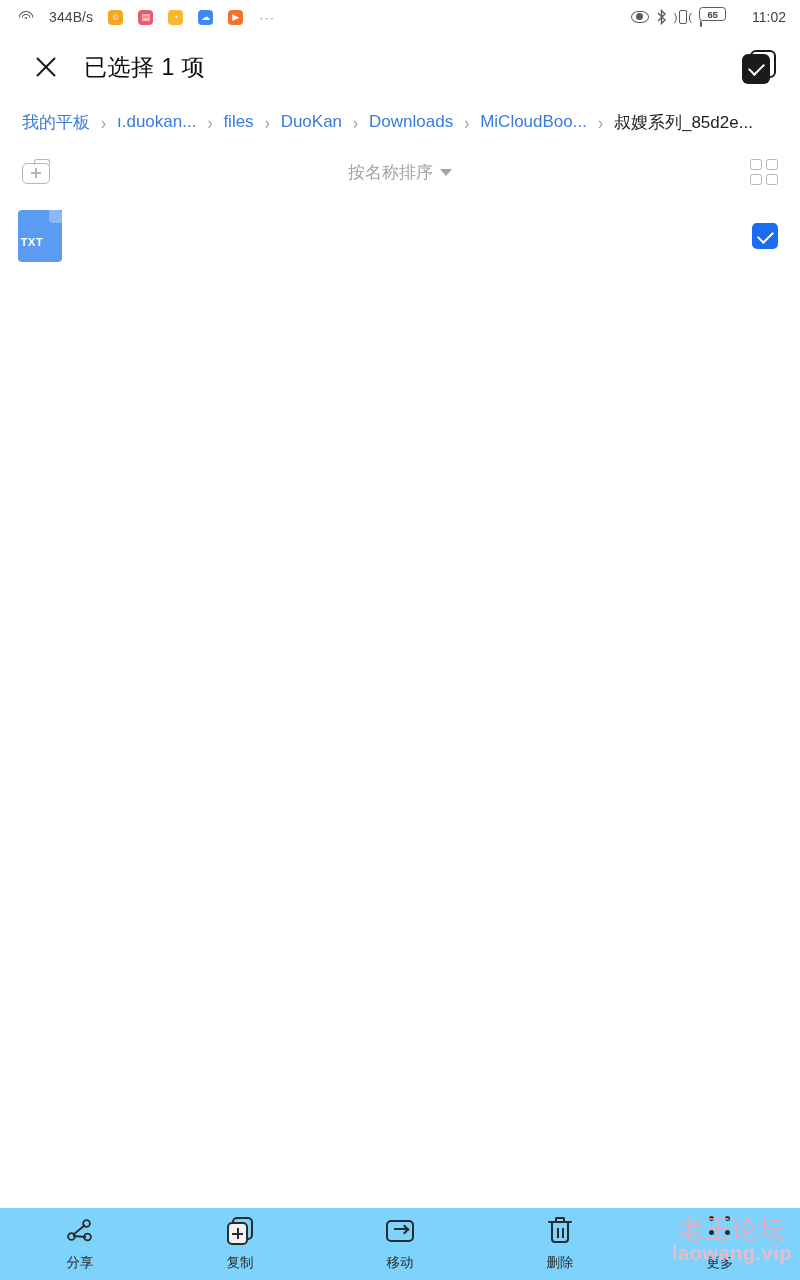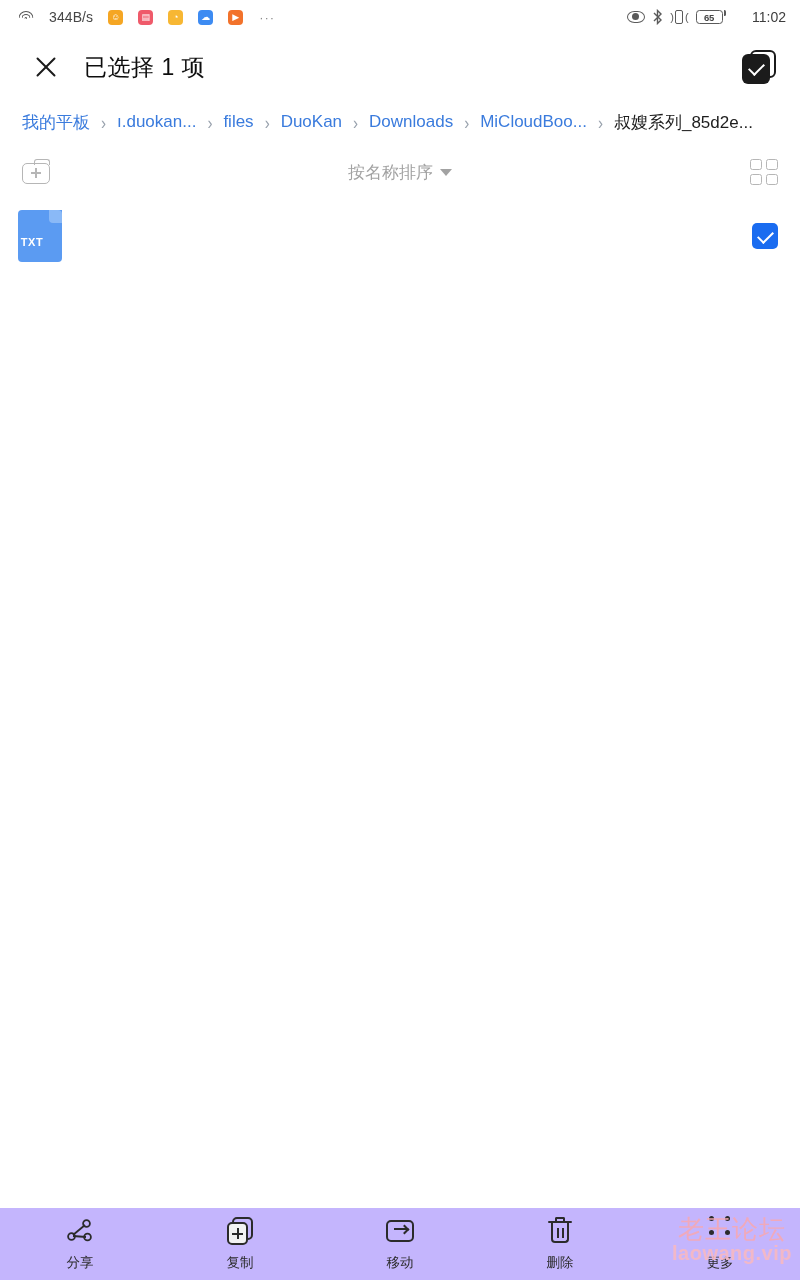--- a/index.html
+++ b/index.html
@@ -43,21 +43,21 @@
   }
   .eye-icon .pup {
     position:absolute; width:7px; height:7px; background:#5a5a5a; border-radius:50%;
     left:5.2px; top:2.2px;
   }
   .bt-icon { width:11px; height:16px; position:relative; }
   .bt-icon svg { display:block; }
   .vib-icon { display:flex; align-items:center; gap:1.5px; }
   .vib-icon .body { width:8px; height:14px; border:1.6px solid #5a5a5a; border-radius:2px; }
   .vib-icon .wv { color:#5a5a5a; font-size:11px; line-height:1; }
-  .battery { display:flex; align-items:flex-start; }
+  .battery { display:flex; align-items:flex-start;flex-direction:column; }
   .battery .shell {
     width:27px; height:14px; border:1.5px solid #5a5a5a; border-radius:3.5px;
     display:flex; align-items:center; justify-content:center;
     font-size:9.5px; color:#444; font-weight:bold; letter-spacing:-.2px;
   }
   .battery .cap { width:2.2px; height:6px; background:#5a5a5a; border-radius:0 1.5px 1.5px 0; margin-left:1.2px;}
   .clock { font-size:14px; color:#3d3d3d; margin-left:19px; }
 
   
   .titlebar {
@@ -169,21 +169,21 @@
     position:relative; flex:none; cursor:pointer;
   }
   .row-check:after {
     content:""; position:absolute; left:6px; top:8px; width:13px; height:7px;
     border-left:2.6px solid #fff; border-bottom:2.6px solid #fff; transform:rotate(-45deg);
   }
 
   
   .bottombar {
     position:absolute; left:0; right:0; bottom:0; height:72px;
-    background:#c4b5fd; display:flex; align-items:flex-end;
+    background:#7dd3fc; display:flex; align-items:flex-end;
   }
   .tool {
     flex:1; display:flex; flex-direction:column; align-items:center;
     justify-content:center; gap:8px; cursor:pointer; height:100%;
   }
   .tool-label { font-size:13.5px; color:#2b2b2b; }
   .tool-ico { width:30px; height:30px; position:relative; }
 
   
   .ic-share circle, .ic-share line { stroke:#2b2b2b; }

